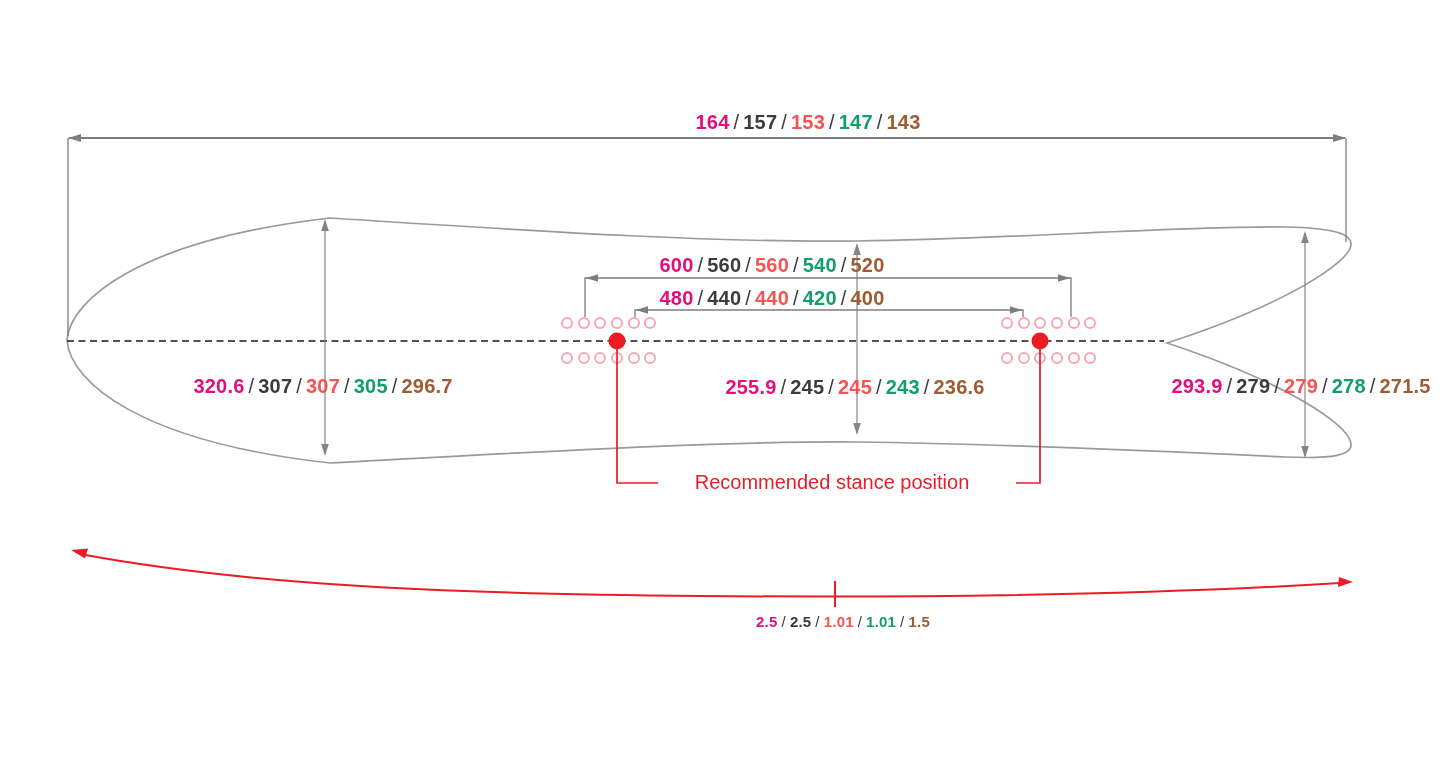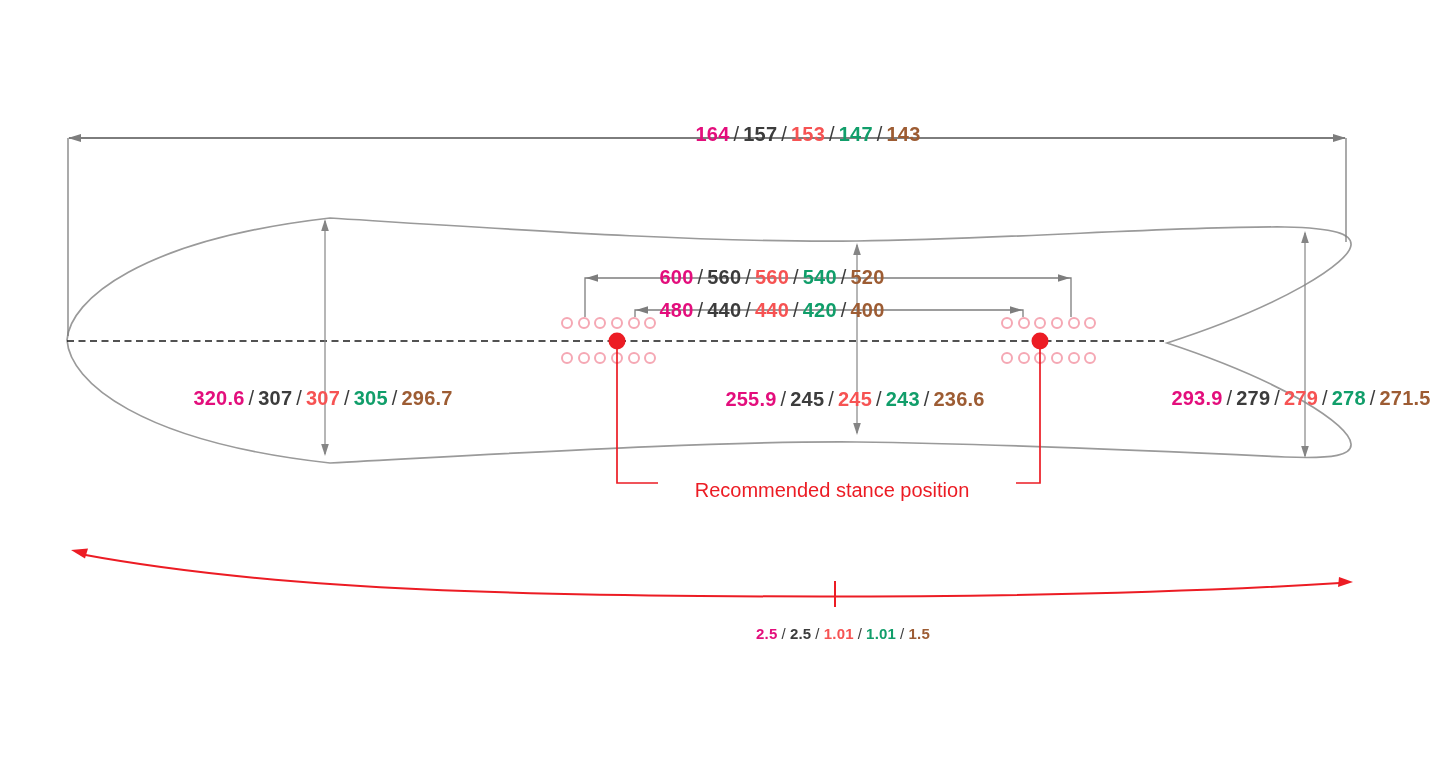--- a/index.html
+++ b/index.html
@@ -11,37 +11,35 @@
     overflow:hidden;
   }
   svg.linework{position:absolute;left:0;top:0;}
   .dim-label{
     position:absolute;
     transform:translateX(-50%);
     white-space:nowrap;
     font-size:20px;
     font-weight:700;
     letter-spacing:0.2px;
-    margin-top:12px;
   }
   .dim-label .sep{
     color:#3c3c3c;
     font-weight:400;
     margin:0 3px;
   }
   .dim-label .val{margin:0 1px;}
   .camber-label{font-size:15px;}
   .stance-note{
     position:absolute;
     transform:translateX(-50%);
     white-space:nowrap;
     color:#ec1c24;
     font-size:20px;
     font-weight:400;
-    margin-top:8px;
   }
 </style>
 </head>
 <body>
 
 <div class="canvas">
 
   <svg class="linework" width="1440" height="771" viewBox="0 0 1440 771">
 
     <path d="M 67,340

